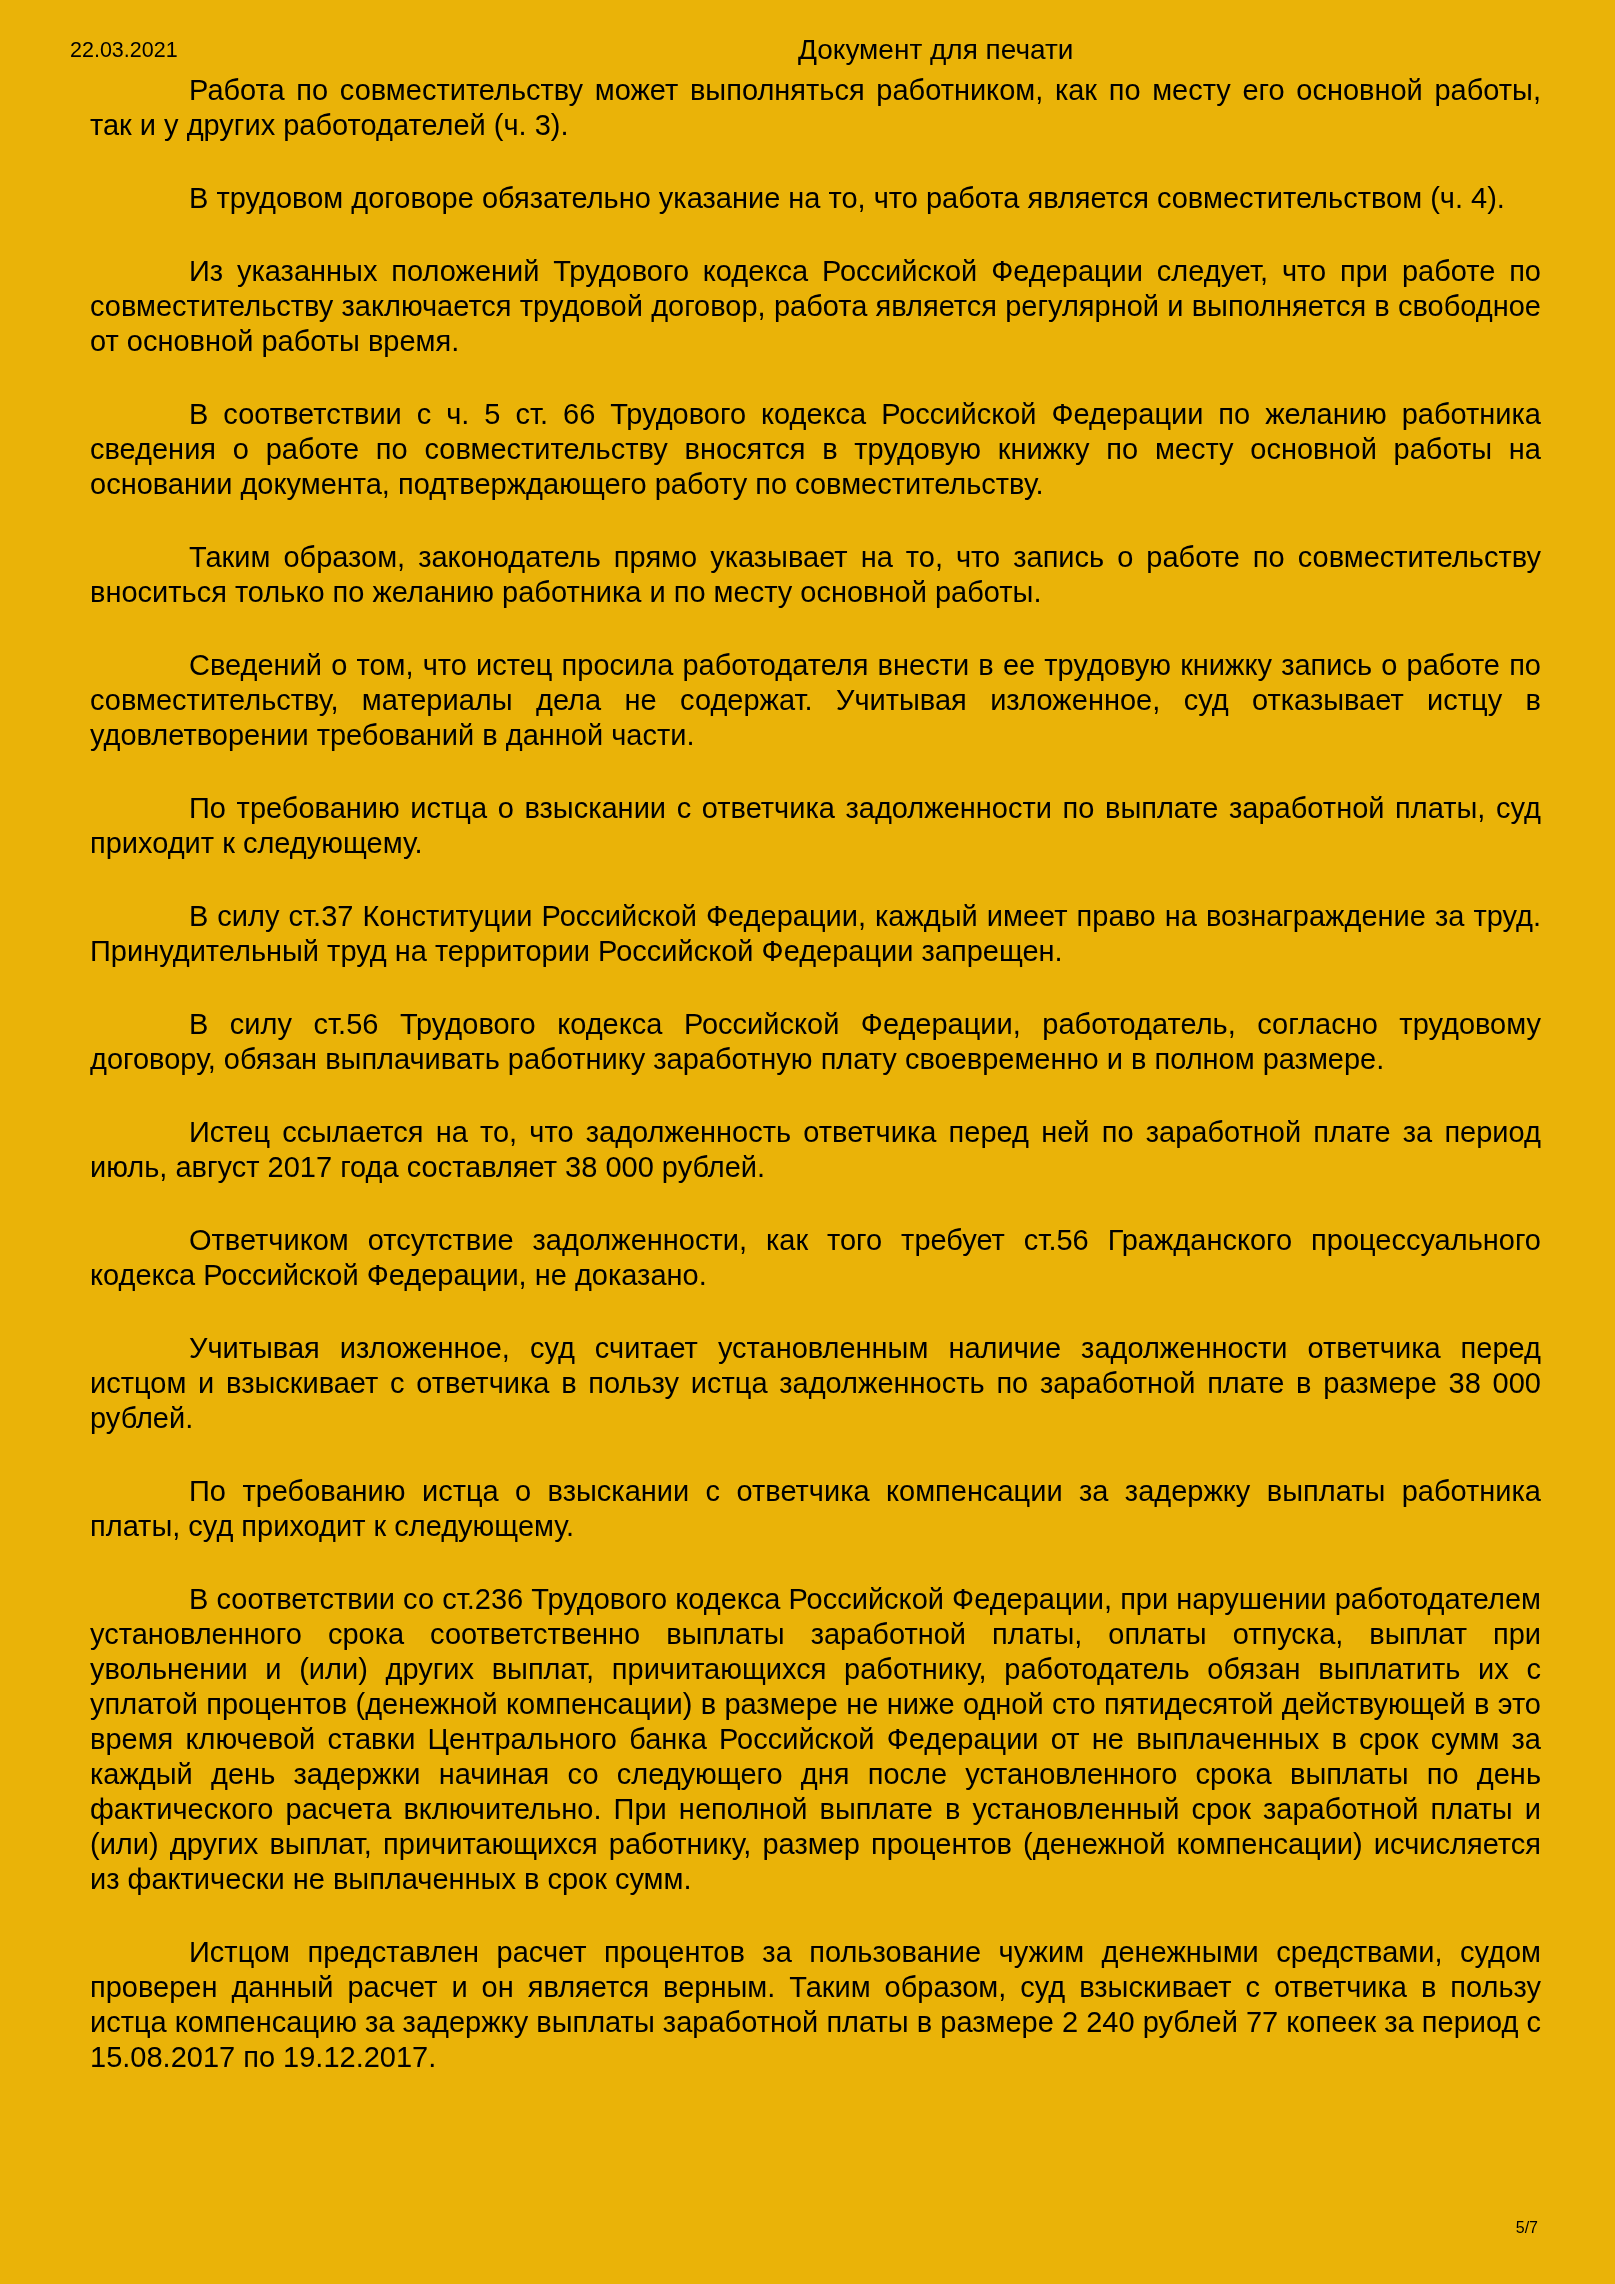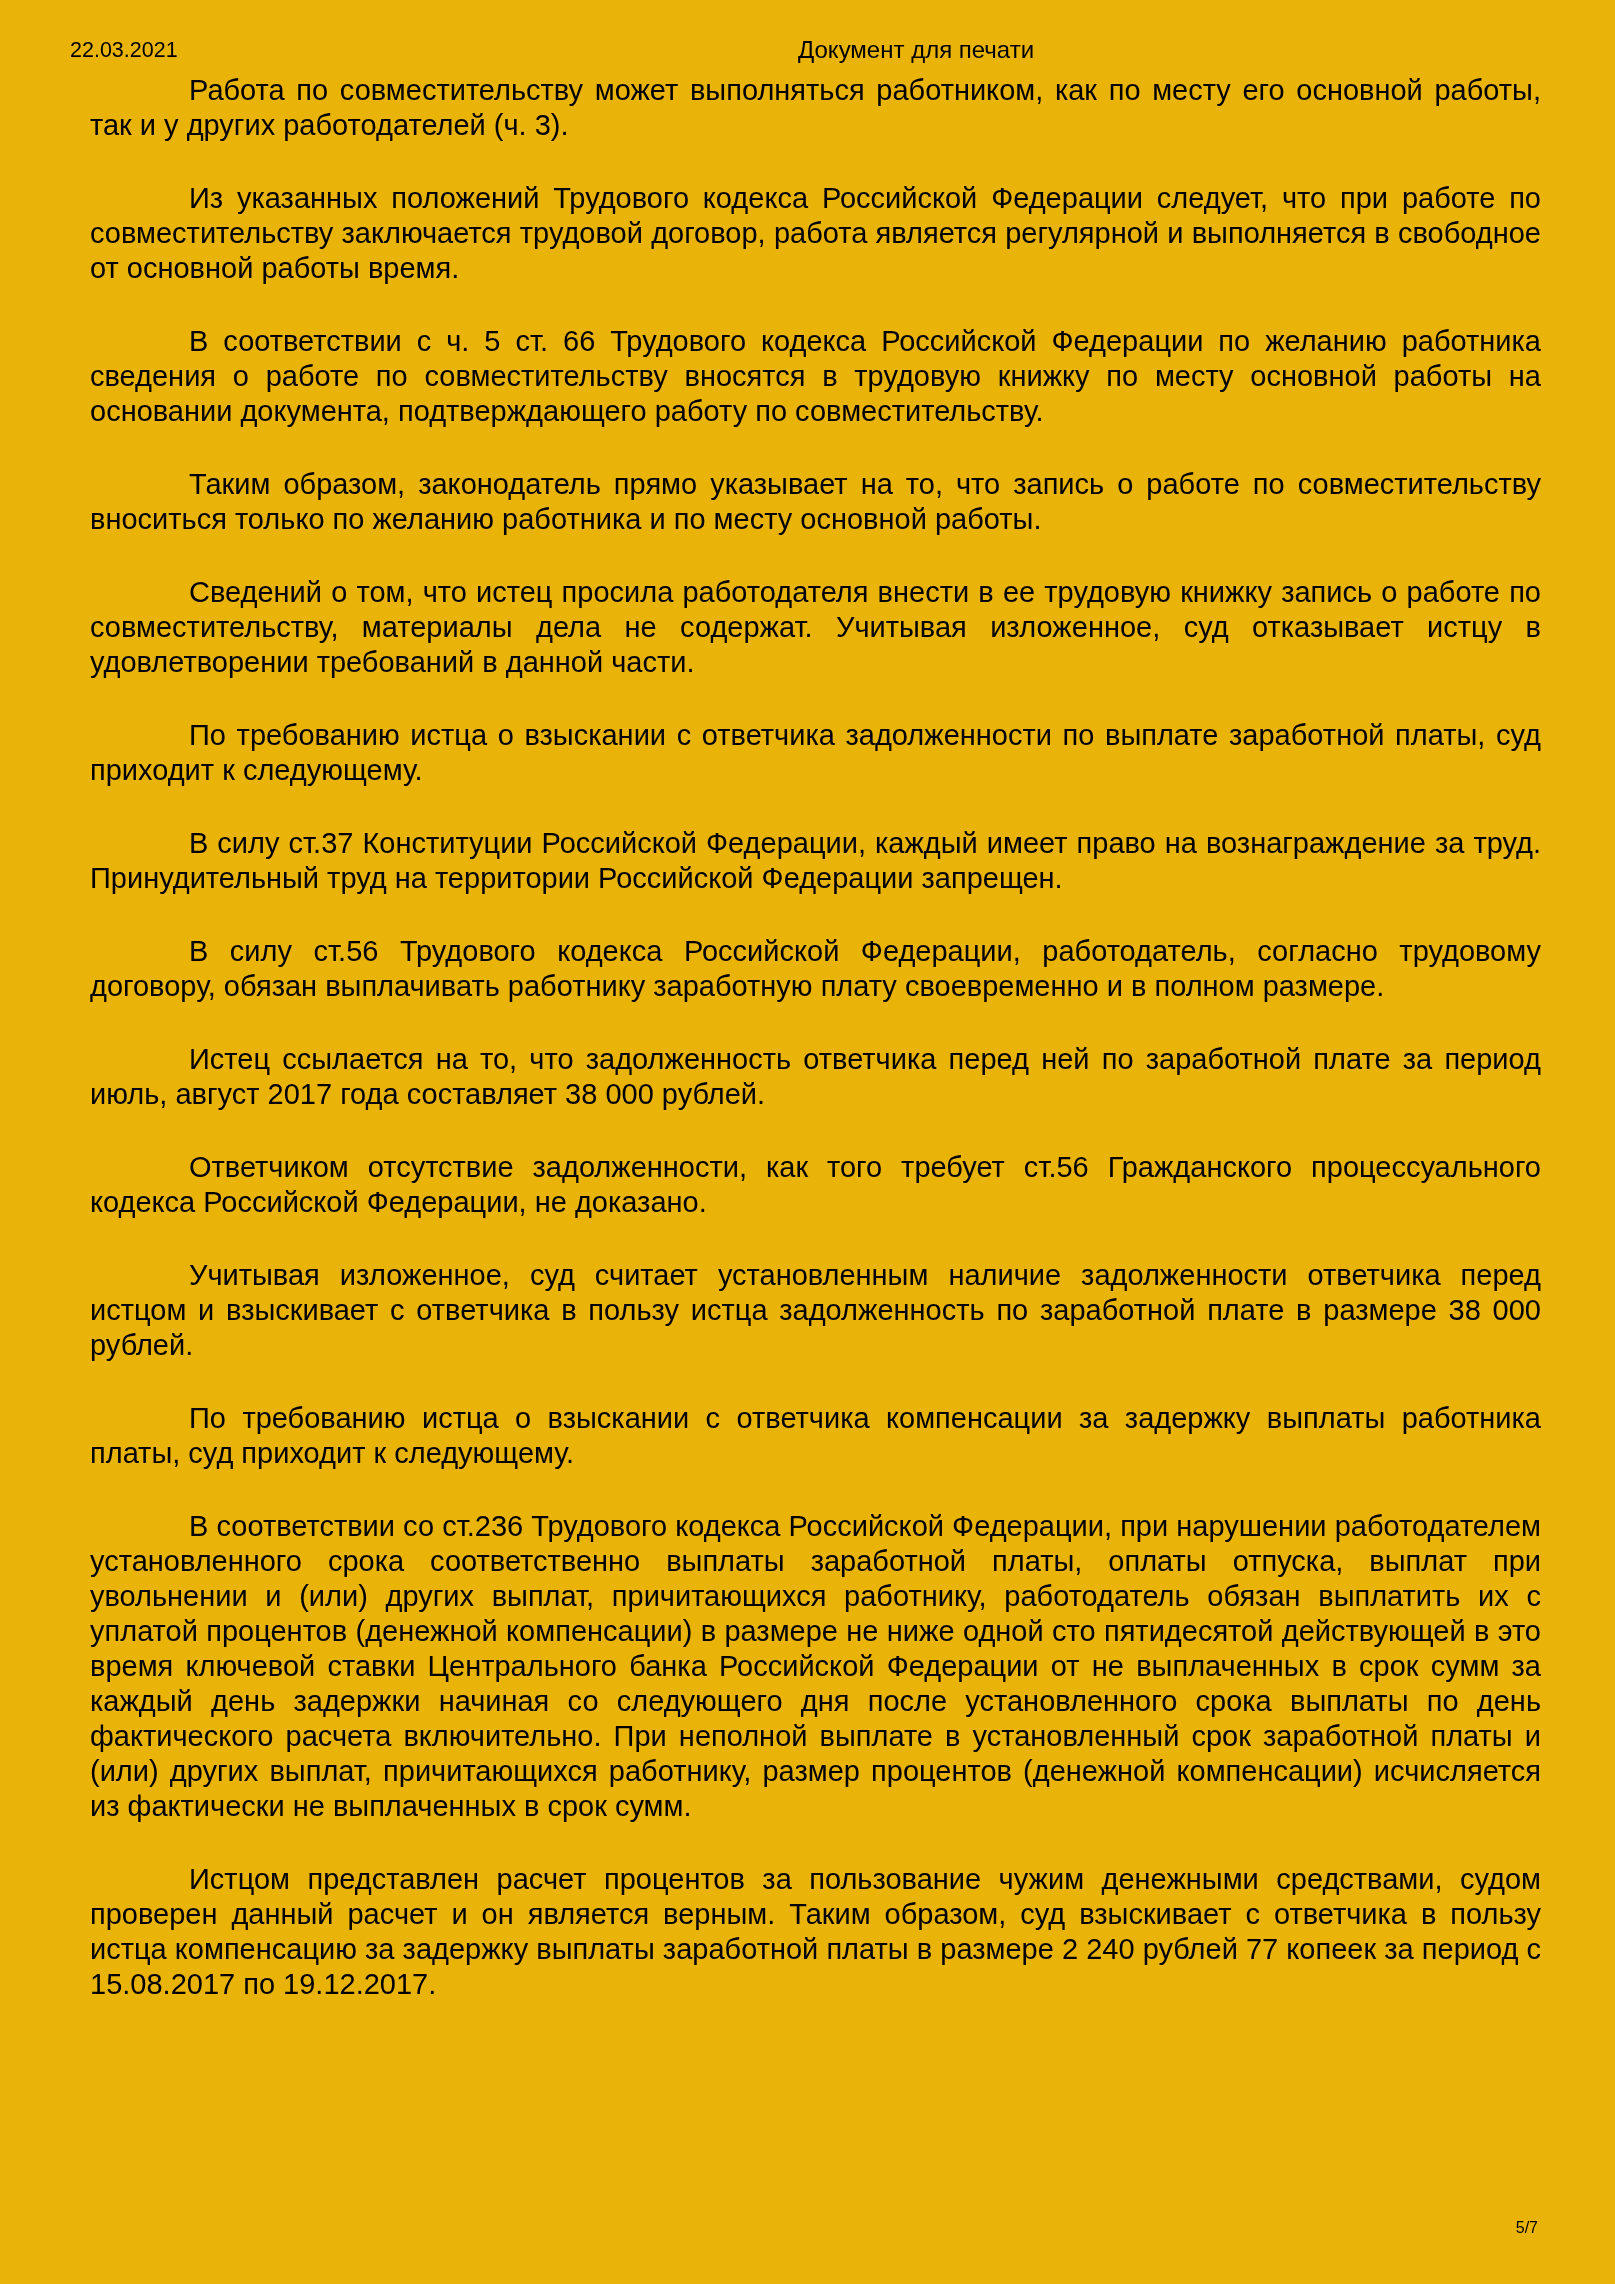--- a/index.html
+++ b/index.html
@@ -29,21 +29,21 @@
     left: 70px;
     top: 38px;
     font-size: 21.5px;
     line-height: 25px;
     white-space: nowrap;
   }
   .header-title {
     position: absolute;
     left: 798px;
     top: 35px;
-    font-size: 24px;
+    font-size: 28px;
     line-height: 30px;
     white-space: nowrap;
   }
   
   .doc-body {
     position: absolute;
     top: 73px;
     left: 90px;
     width: 1456px;
     font-size: 29px;
@@ -72,20 +72,21 @@
 <div class="page">
 
   <div class="print-header">
     <span class="header-date">22.03.2021</span>
     <span class="header-title">Документ для печати</span>
   </div>
 
   <main class="doc-body">
 
   <p>Работа по совместительству может выполняться работником, как по месту его основной работы, так и у других работодателей (ч. 3).</p>
+      <p>В трудовом договоре обязательно указание на то, что работа является совместительством (ч. 4).</p>
       <p>Из указанных положений Трудового кодекса Российской Федерации следует, что при работе по совместительству заключается трудовой договор, работа является регулярной и выполняется в свободное от основной работы время.</p>
       <p>В соответствии с ч. 5 ст. 66 Трудового кодекса Российской Федерации по желанию работника сведения о работе по совместительству вносятся в трудовую книжку по месту основной работы на основании документа, подтверждающего работу по совместительству.</p>
       <p>Таким образом, законодатель прямо указывает на то, что запись о работе по совместительству вноситься только по желанию работника и по месту основной работы.</p>
       <p>Сведений о том, что истец просила работодателя внести в ее трудовую книжку запись о работе по совместительству, материалы дела не содержат. Учитывая изложенное, суд отказывает истцу в удовлетворении требований в данной части.</p>
       <p>По требованию истца о взыскании с ответчика задолженности по выплате заработной платы, суд приходит к следующему.</p>
       <p>В силу ст.37 Конституции Российской Федерации, каждый имеет право на вознаграждение за труд. Принудительный труд на территории Российской Федерации запрещен.</p>
       <p>В силу ст.56 Трудового кодекса Российской Федерации, работодатель, согласно трудовому договору, обязан выплачивать работнику заработную плату своевременно и в полном размере.</p>
       <p>Истец ссылается на то, что задолженность ответчика перед ней по заработной плате за период июль, август 2017 года составляет 38 000 рублей.</p>
       <p>Ответчиком отсутствие задолженности, как того требует ст.56 Гражданского процессуального кодекса Российской Федерации, не доказано.</p>
       <p>Учитывая изложенное, суд считает установленным наличие задолженности ответчика перед истцом и взыскивает с ответчика в пользу истца задолженность по заработной плате в размере 38 000 рублей.</p>

